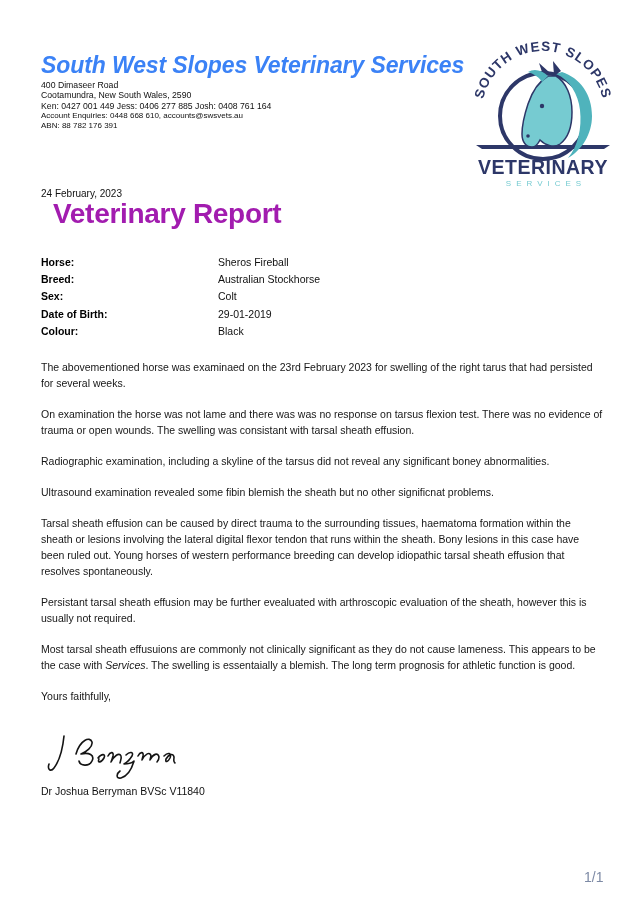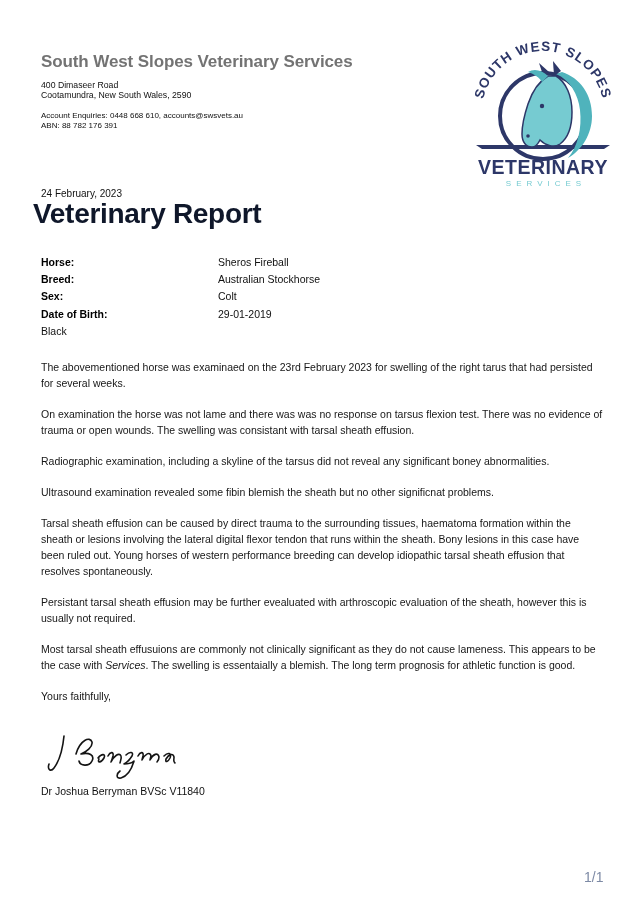--- a/index.html
+++ b/index.html
@@ -1,45 +1,46 @@
 <!DOCTYPE html>
 <html><head>
 <meta charset="utf-8">
 <style>
   html,body{margin:0;padding:0;background:#ffffff;}
   .page{
     position:relative;width:637px;height:901px;background:#ffffff;
     font-family:"Liberation Sans",sans-serif;color:#1a1a1a;overflow:hidden;
   }
-  .practice-name{position:absolute;left:41px;top:52px;font-size:17px;font-weight:700;color:#737373;letter-spacing:-0.1px;}
+  .practice-name{position:absolute;left:41px;top:52px;font-size:23px;font-weight:700;color:#3b82f6;letter-spacing:-0.1px;font-style:italic;}
   .addr{position:absolute;left:41px;top:80px;font-size:8.7px;line-height:10.4px;color:#101010;}
   .addr-small{position:absolute;left:41px;top:111px;font-size:8px;line-height:9.6px;color:#101010;}
   .logo{position:absolute;left:466px;top:26px;width:154px;height:162px;}
   .doc-date{position:absolute;left:41px;top:171px;font-size:10px;color:#111;margin-top:17px;}
-  .report-title{position:absolute;left:33px;top:198px;font-size:28px;font-weight:700;color:#0f172a;letter-spacing:-0.3px;}
+  .report-title{position:absolute;left:53px;top:198px;font-size:28px;font-weight:700;color:#a21caf;letter-spacing:-0.3px;}
   .details{position:absolute;left:41px;top:254px;font-size:10.5px;line-height:17.2px;}
   .details .row{display:flex;}
   .details .lbl{width:177px;font-weight:700;color:#000;}
   .details .val{color:#101010;}
   .body-text{position:absolute;left:41px;top:359px;width:563px;font-size:10.5px;line-height:16px;color:#161616;}
   .body-text p{margin:0 0 15px 0;}
   .sig{position:absolute;left:46px;top:730px;}
   .signatory{position:absolute;left:41px;top:785px;font-size:10.5px;color:#101010;}
   .page-num{position:absolute;left:584px;top:869px;font-size:14px;color:#7d8aa5;}
   .em{font-style:italic;}
 </style>
 </head>
 <body>
 
 <div class="page">
 
   <div class="practice-name">South West Slopes Veterinary Services</div>
   <div class="addr">
     <div>400 Dimaseer Road</div>
     <div>Cootamundra, New South Wales, 2590</div>
+    <div>Ken: 0427 001 449 Jess: 0406 277 885 Josh: 0408 761 164</div>
   </div>
   <div class="addr-small">
     <div>Account Enquiries: 0448 668 610, accounts@swsvets.au</div>
     <div>ABN: 88 782 176 391</div>
   </div>
 
   <div class="logo">
     <svg width="154" height="162" viewBox="0 0 154 162">
       <defs>
         <path id="swsArc" d="M 16,86 A 61 61 0 0 1 138,86" fill="none"></path>
@@ -77,20 +78,21 @@
     </div>
     <div class="row">
       <span class="lbl">Sex:</span>
       <span class="val">Colt</span>
     </div>
     <div class="row">
       <span class="lbl">Date of Birth:</span>
       <span class="val">29-01-2019</span>
     </div>
     <div class="row">
+      <span class="lbl">Colour:</span>
       <span class="val">Black</span>
     </div>
   </div>
 
   <div class="body-text">
     <p>The abovementioned horse was examinaed on the 23rd February 2023 for swelling of the right tarus that had persisted for several weeks.</p>
     <p>On examination the horse was not lame and there was was no response on tarsus flexion test. There was no evidence of trauma or open wounds. The swelling was consistant with tarsal sheath effusion.</p>
     <p>Radiographic examination, including a skyline of the tarsus did not reveal any significant boney abnormalities.</p>
     <p>Ultrasound examination revealed some fibin blemish the sheath but no other significnat problems.</p>
     <p>Tarsal sheath effusion can be caused by direct trauma to the surrounding tissues, haematoma formation within the sheath or lesions involving the lateral digital flexor tendon that runs within the sheath. Bony lesions in this case have been ruled out. Young horses of western performance breeding can develop idiopathic tarsal sheath effusion that resolves spontaneously.</p>

